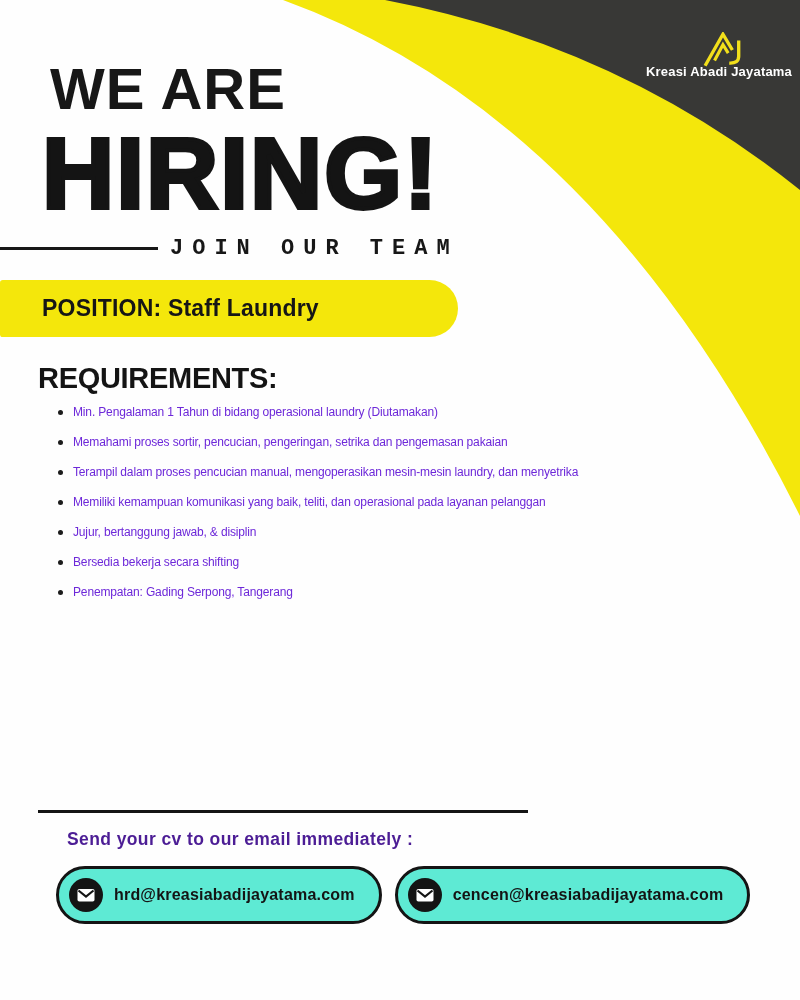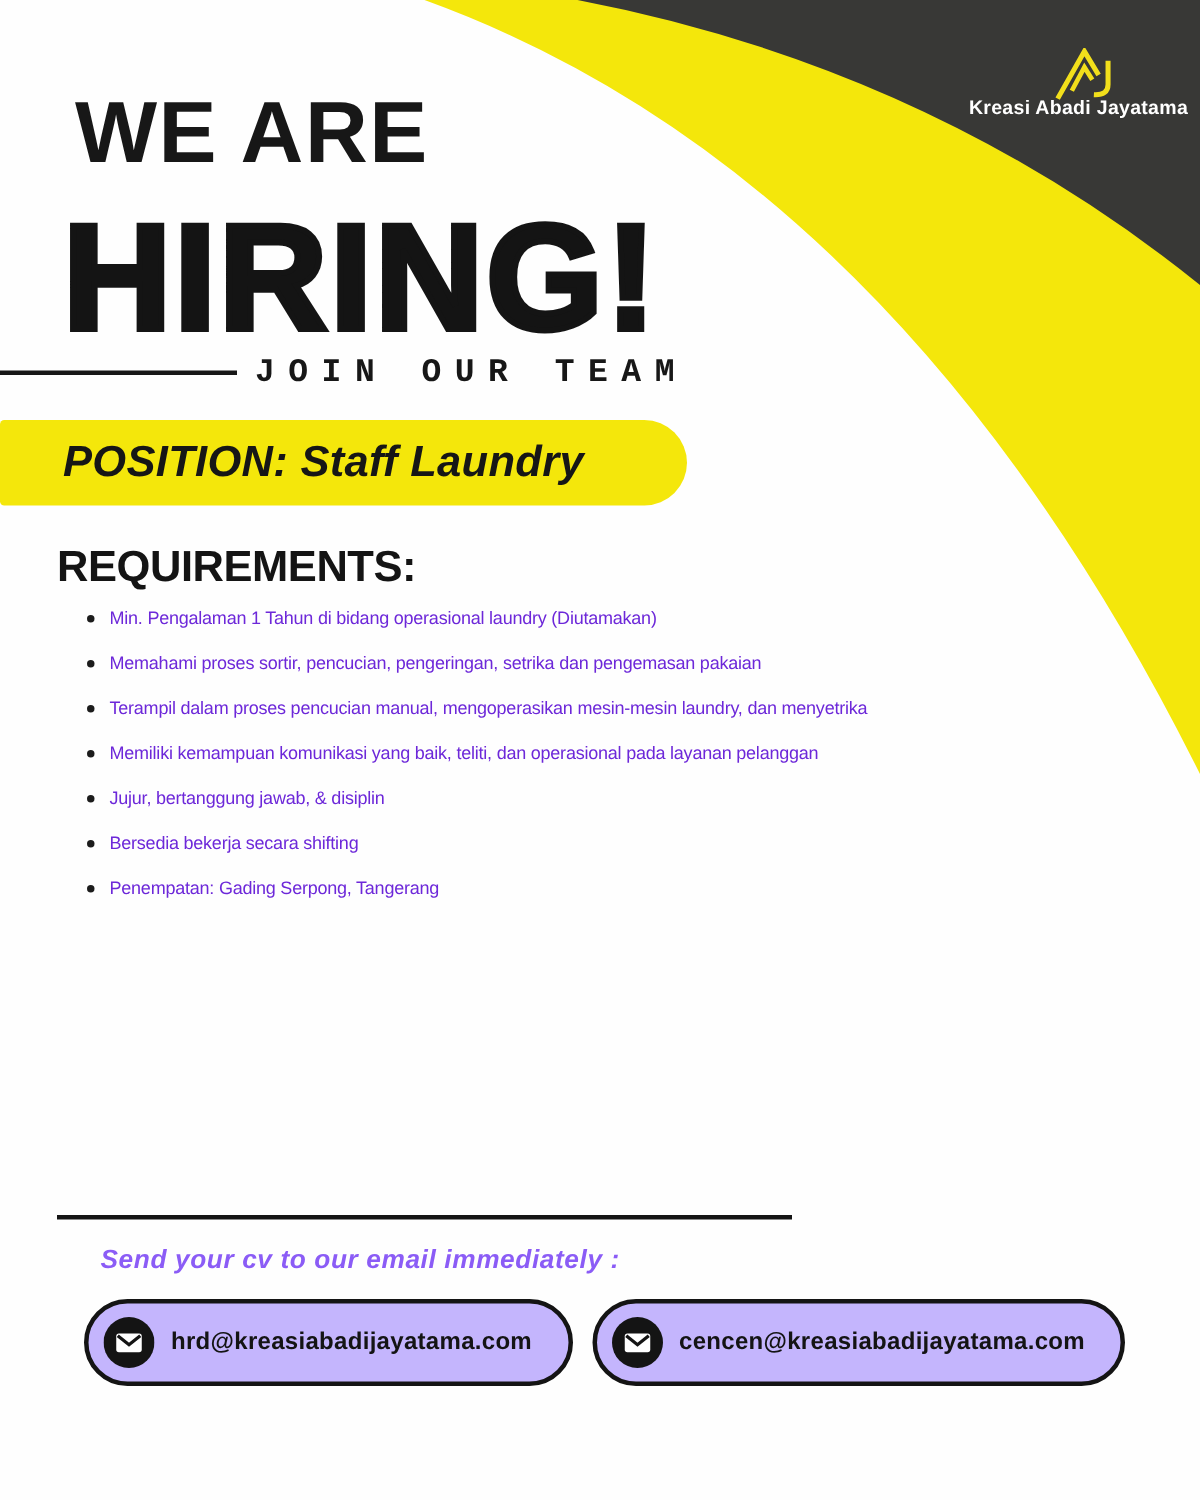--- a/index.html
+++ b/index.html
@@ -14,51 +14,51 @@
   .brand-logo { position:absolute; left:703px; top:32px; width:42px; height:36px; }
   .brand-name {
     position:absolute; left:638px; top:64px; width:162px;
     text-align:center; color:#ffffff; font-size:13px; font-weight:700; letter-spacing:0.2px;
   }
 
   
   .hero { position:absolute; left:42px; top:56px; }
   .we-are { font-size:58px; line-height:66px; font-weight:700; letter-spacing:1px; margin-left:8px; color:#171717; }
   .hiring { font-size:100px; line-height:102px; font-weight:700; color:#141414;
-            -webkit-text-stroke:4px #141414; letter-spacing:2px; margin-top:12px; }
+            -webkit-text-stroke:4px #141414; letter-spacing:2px; margin-top:0px; }
   .join-row { position:absolute; left:0; top:236px; display:flex; align-items:center;font-family:Liberation Mono, monospace; }
   .join-line { width:158px; height:3px; background:#171717; }
   .join-text { margin-left:12px; font-size:22px; font-weight:700; letter-spacing:9px; color:#171717; }
 
   
   .banner {
     position:absolute; left:0; top:280px; width:458px; height:57px;
     background:#F4E70B; border-radius:3px 30px 30px 3px;
     display:flex; align-items:center; padding-left:42px; box-sizing:border-box;
   }
-  .banner-text { font-size:29px; font-weight:700; color:#161616; letter-spacing:0.2px;font-style:italic; }
+  .banner-text { font-size:23px; font-weight:700; color:#161616; letter-spacing:0.2px; }
 
   
   .req-heading { position:absolute; left:38px; top:362px; font-size:29px; font-weight:700; color:#141414; letter-spacing:-0.3px; }
   .req-list { position:absolute; left:56px; top:397px; width:664px; margin:0; padding:0; list-style:none; }
   .req-list li {
     position:relative; padding-left:17px; font-size:12px; line-height:30px;
     color:#6d28d9; text-align:justify; letter-spacing:-0.15px;
   }
   .req-list li::before {
     content:""; position:absolute; left:2px; top:13px;
     width:5px; height:5px; border-radius:50%; background:#1c1c1c;
   }
 
   
   .contact-divider { position:absolute; left:38px; top:810px; width:490px; height:3px; background:#141414; }
-  .contact-instruction { position:absolute; left:67px; top:829px; font-size:17.5px; font-weight:700; color:#8b5cf6; letter-spacing:0.4px;font-style:italic; }
+  .contact-instruction { position:absolute; left:67px; top:829px; font-size:17.5px; font-weight:700; color:#4c1d95; letter-spacing:0.4px; }
   .email-row { position:absolute; left:56px; top:866px; display:flex; gap:13px; }
   .email-btn {
-    height:58px; border:3.5px solid #141414; border-radius:31px; background:#c4b5fd;
+    height:58px; border:3.5px solid #141414; border-radius:31px; background:#5eead4;
     display:flex; align-items:center; gap:11px; padding:0 24px 0 10px; box-sizing:border-box;justify-content:space-between;
   }
   .email-icon svg { width:34px; height:34px; display:block; }
   .email-text { font-size:16px; font-weight:700; color:#141414; letter-spacing:0.2px; white-space:nowrap; }
 </style>
 </head>
 <body>
 
 <div class="poster">
 

